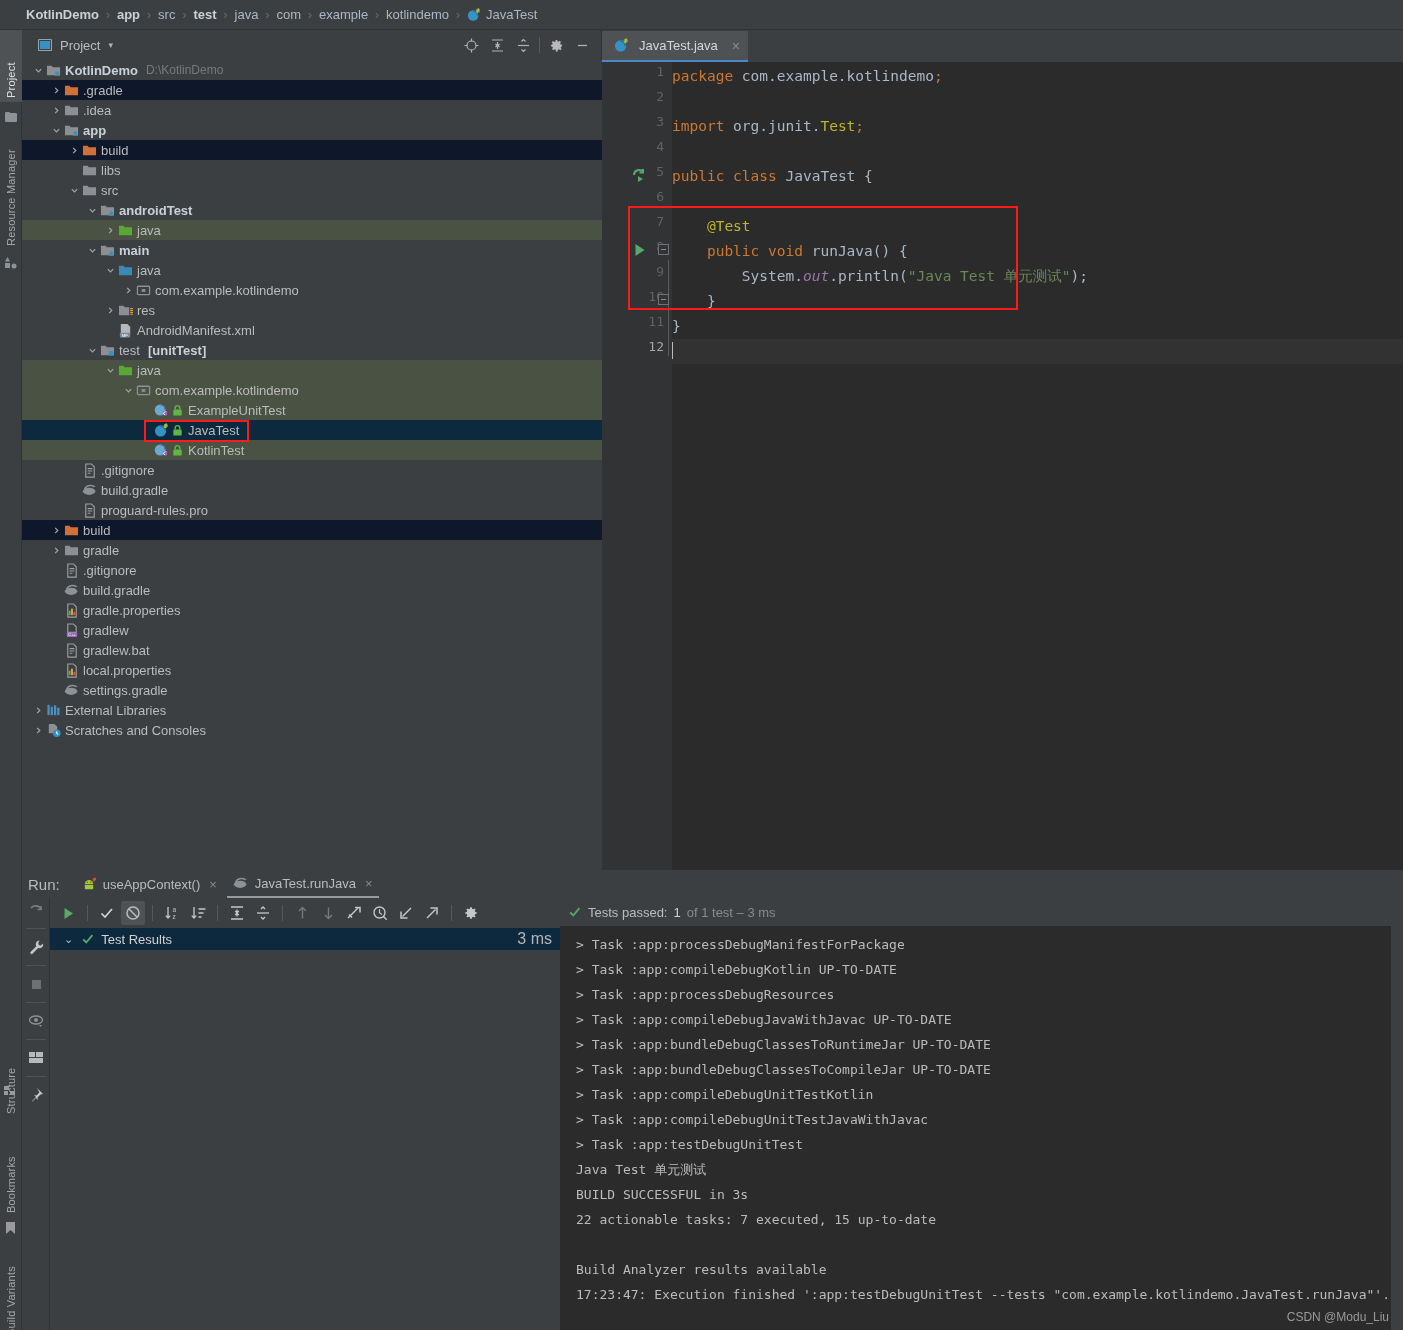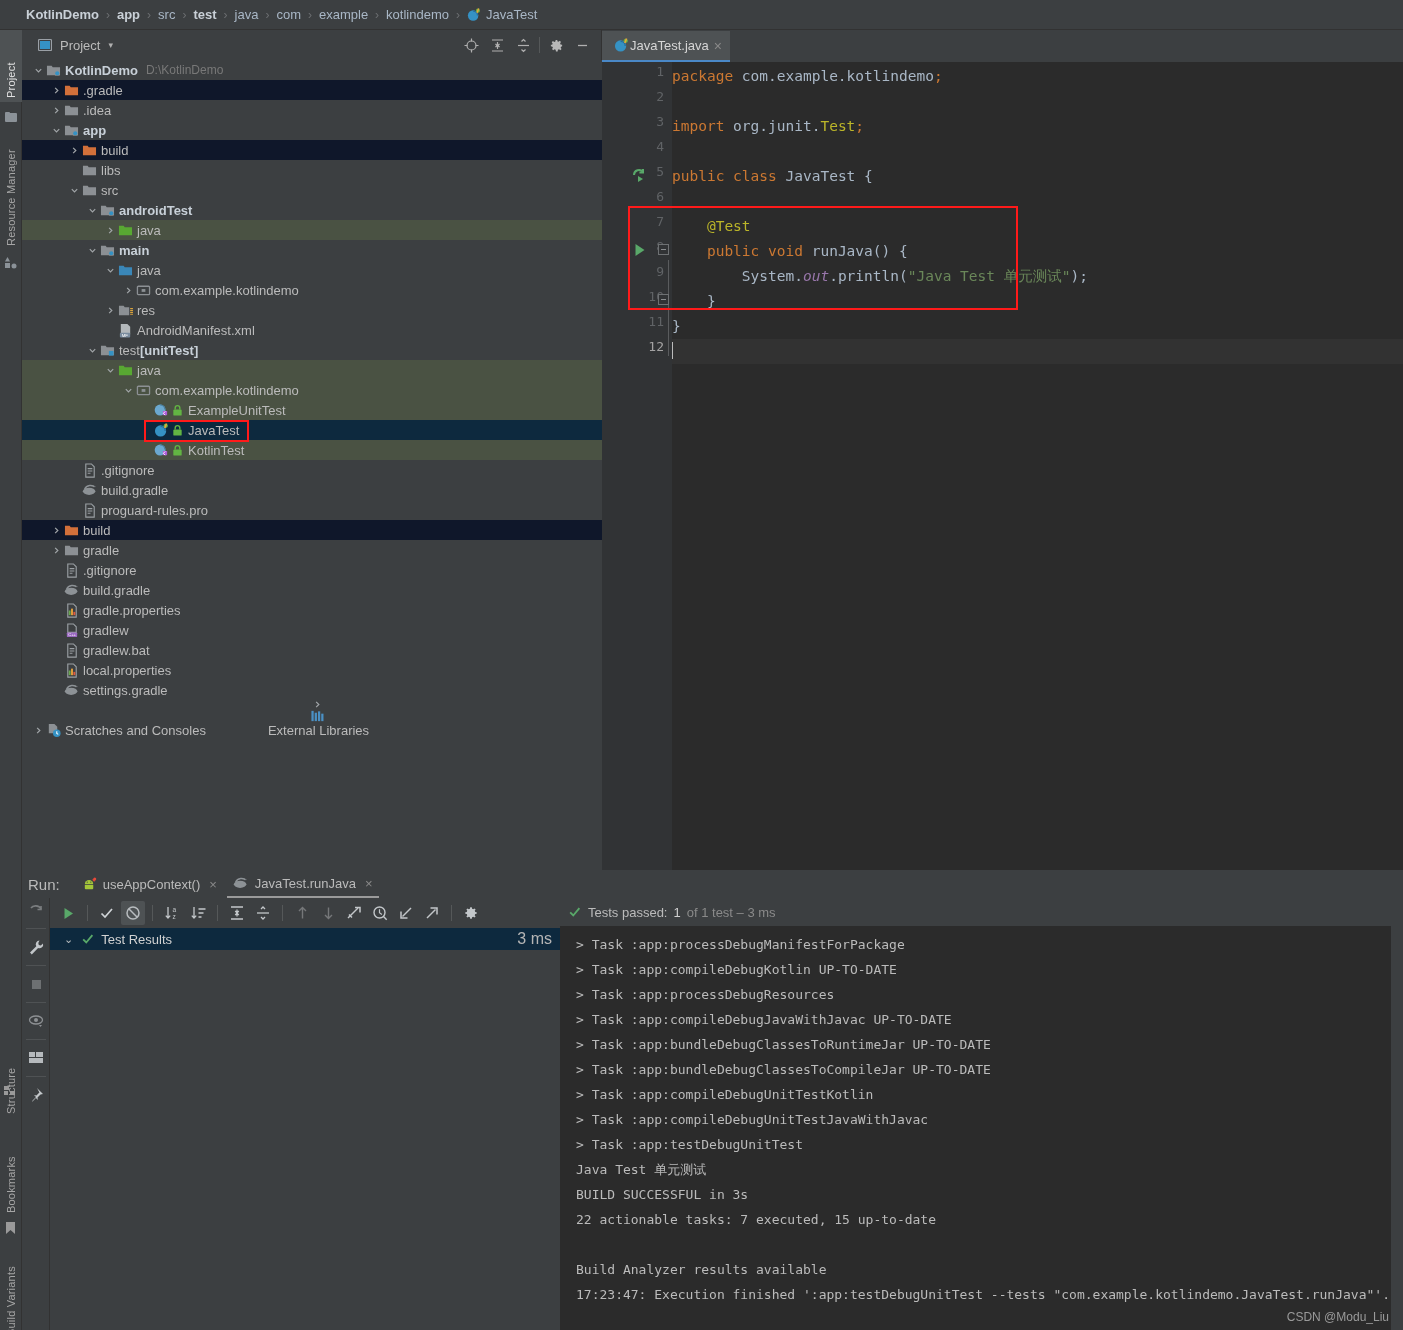--- a/index.html
+++ b/index.html
@@ -72,21 +72,21 @@
     position: absolute; border: 2px solid #ff1a1a; pointer-events: none;
   }
 
   
   .editor-area {
     position: absolute; left: 602px; top: 30px; width: 801px; height: 840px;
     background: #2b2b2b;
   }
   .tabbar { height: 32px; background: #3c3f41; display: flex; align-items: flex-end; }
   .etab {
-    height: 31px; display: flex; align-items: center; gap: 1px;
+    height: 31px; display: flex; align-items: center; gap: 10px;
     padding: 0 8px 0 12px; background: #4e5254; color: #d6d6d6; font-size: 13px;
     border-bottom: 2px solid #4a88c7;
   }
   .etab .close { color: #8a8a8a; font-size: 14px; margin-left: 4px; }
 
   .code-wrap { position: absolute; left: 0; top: 32px; width: 801px; height: 808px; background: #2b2b2b; }
   .gutter {
     position: absolute; left: 0; top: 0; width: 70px; height: 100%;
     background: #313335;
   }
@@ -483,21 +483,21 @@
               <path d="M2 3.5L5 6.5 8 3.5" stroke="#a2a6a9" stroke-width="1.3" fill="none"></path>
             </svg>
           </span>
           <span class="ico">
             <svg width="15" height="14" viewBox="0 0 16 15">
               <path d="M1 3h5l1.2 1.5H15V13H1z" fill="#8c9094"></path>
               <rect x="9.5" y="8.5" width="5" height="5" fill="#3592c4"></rect>
             </svg>
           </span>
           <span class="lbl">test </span>
-          <span class="lbl b" style="margin-left: 0px;">[unitTest]</span>
+          <span class="lbl b" style="margin-left: 8px;">[unitTest]</span>
         </div>
         <div class="trow hl-green" style="padding-left: 82px;">
           <span class="arrow">
             <svg width="9" height="9" viewBox="0 0 10 10">
               <path d="M2 3.5L5 6.5 8 3.5" stroke="#a2a6a9" stroke-width="1.3" fill="none"></path>
             </svg>
           </span>
           <span class="ico">
             <svg width="15" height="14" viewBox="0 0 16 15">
               <path d="M1 3h5l1.2 1.5H15V13H1z" fill="#58a832"></path>
@@ -700,21 +700,21 @@
           <span class="arrow"></span>
           <span class="ico">
             <svg width="16" height="14" viewBox="0 0 18 14">
               <ellipse cx="8" cy="8.5" rx="7" ry="4" fill="#8d9296"></ellipse>
               <path d="M3 6 C5 1, 12 1, 15 4" stroke="#8d9296" stroke-width="1.6" fill="none"></path>
               <circle cx="14.6" cy="4.2" r="1" fill="#3c3f41"></circle>
             </svg>
           </span>
           <span class="lbl">settings.gradle</span>
         </div>
-        <div class="trow" style="padding-left: 10px; flex-direction: column;">
+        <div class="trow" style="padding-left: 10px;">
           <span class="arrow">
             <svg width="9" height="9" viewBox="0 0 10 10">
               <path d="M3.5 2L6.5 5 3.5 8" stroke="#a2a6a9" stroke-width="1.3" fill="none"></path>
             </svg>
           </span>
           <span class="ico">
             <svg width="15" height="14" viewBox="0 0 16 15">
               <rect x="1.5" y="2" width="2.4" height="11" fill="#4a90c4"></rect>
               <rect x="5" y="4" width="2.4" height="9" fill="#4a90c4"></rect>
               <rect x="8.5" y="2.5" width="2.4" height="10.5" fill="#4a90c4"></rect>

